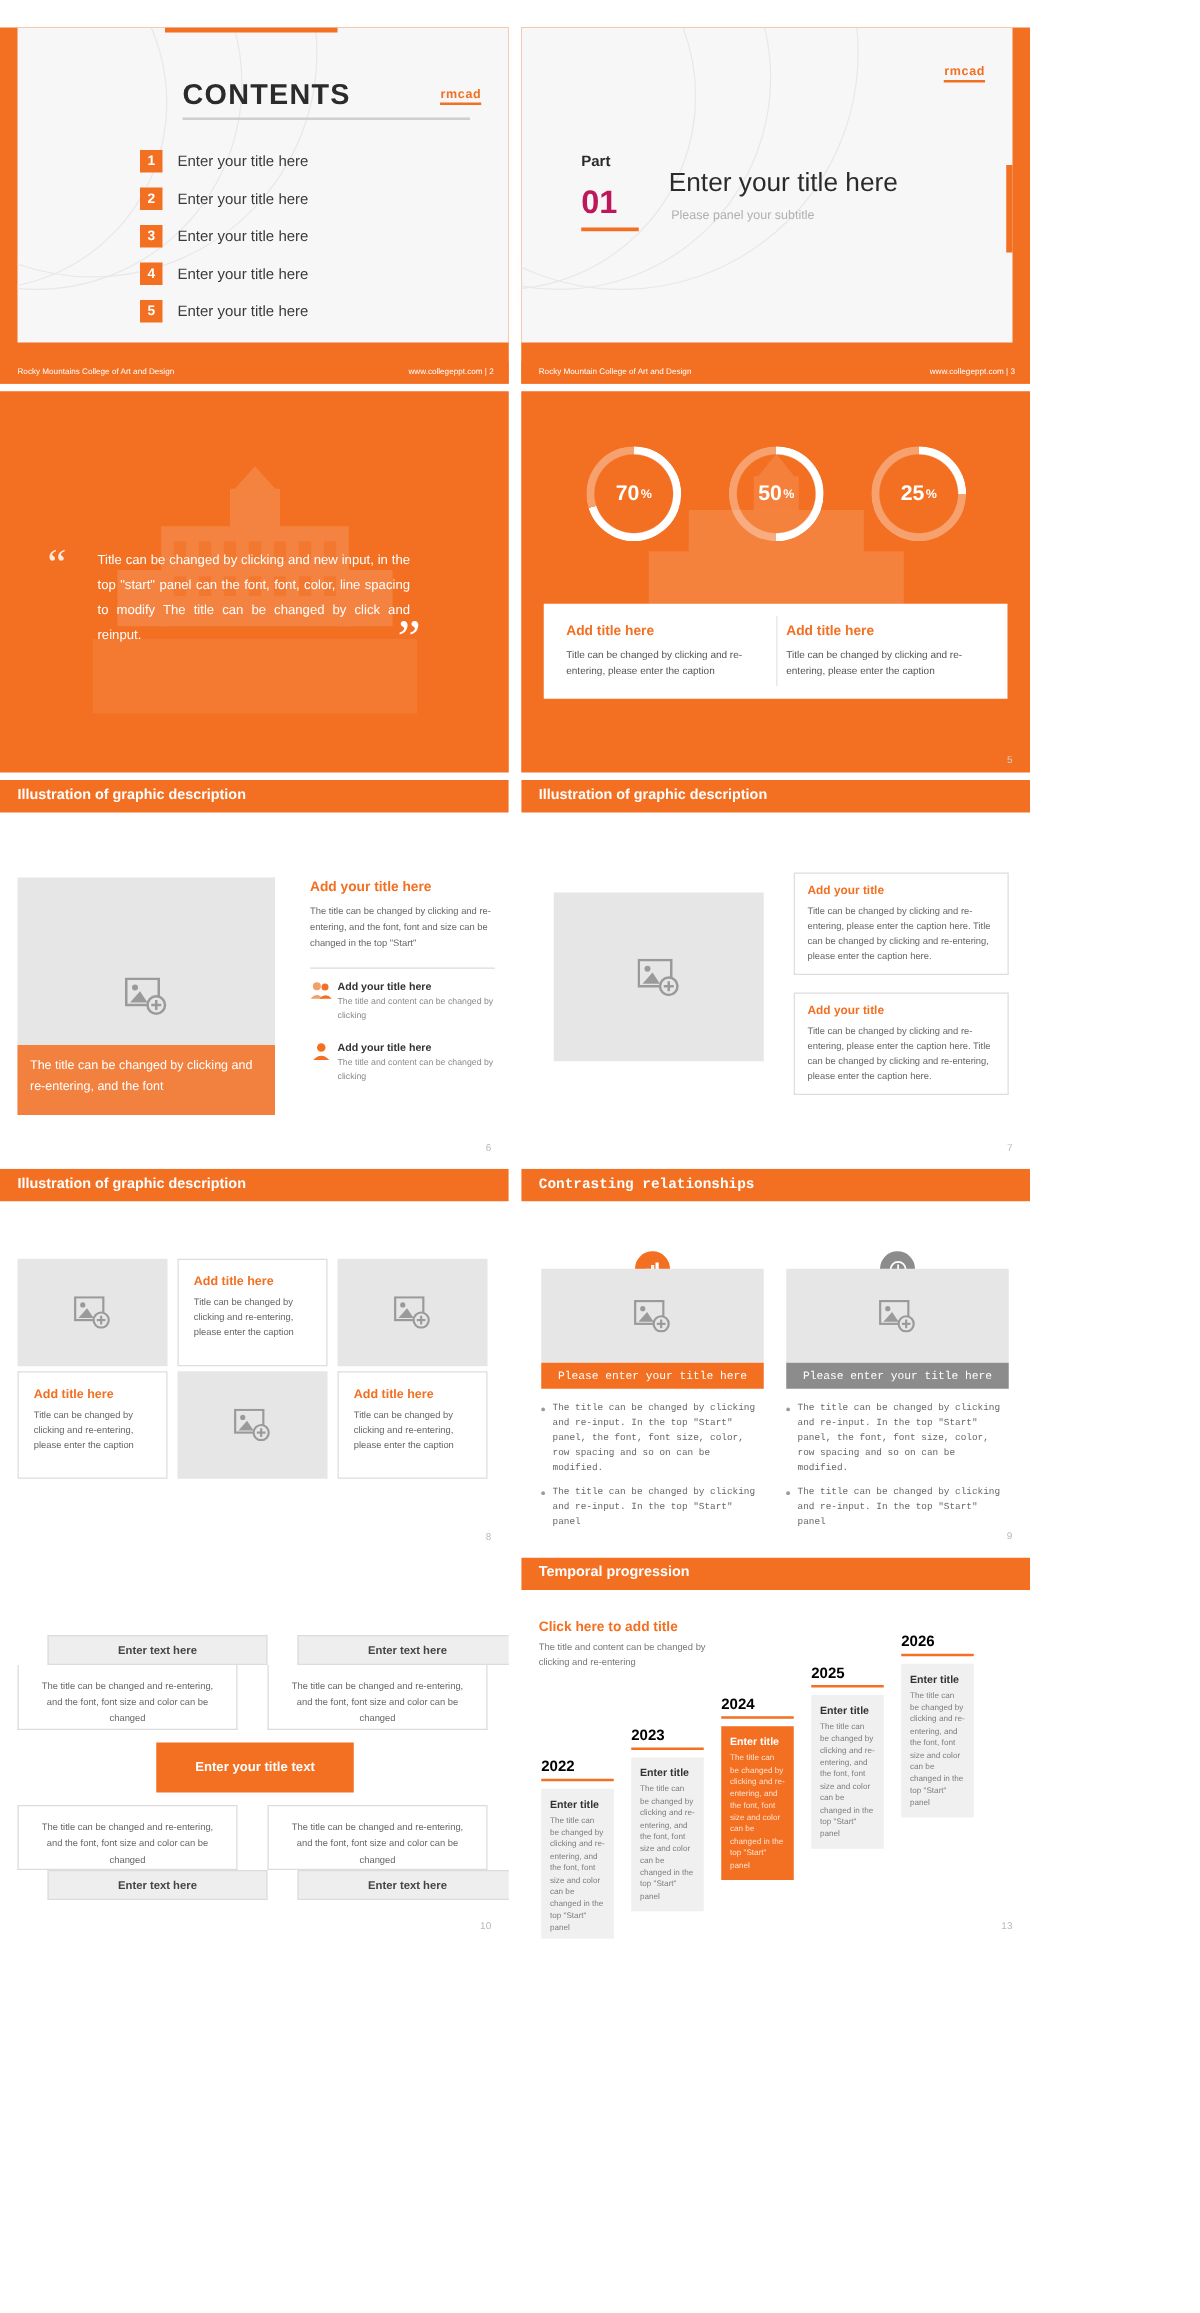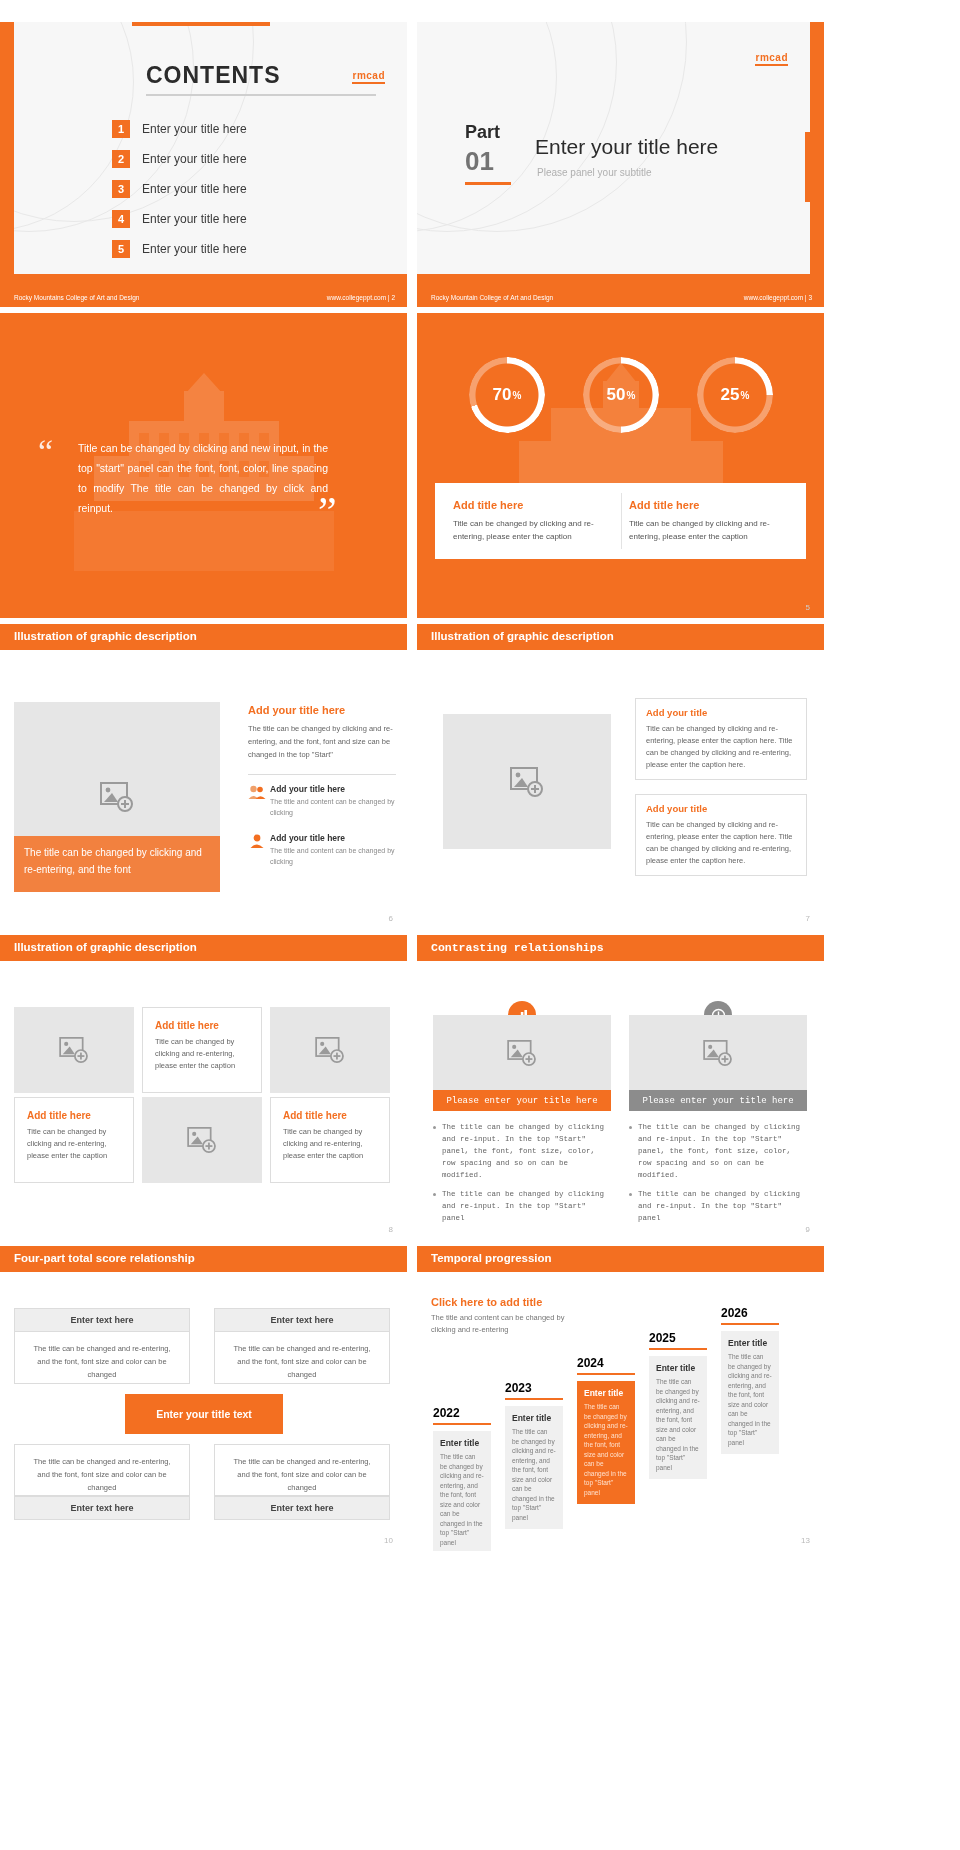--- a/index.html
+++ b/index.html
@@ -42,22 +42,22 @@
   }
   .s2 .txt { font-size:12px; color:#3a3a3a; }
   .footbar { position:absolute; left:0; right:0; bottom:0; height:18px; background:#f36f21; color:#fff; font-size:6.5px; }
   .footbar .left { position:absolute; left:14px; top:5px; }
   .footbar .right { position:absolute; right:12px; top:5px; }
 
   
   .s3 { left:417px; top:22px; width:407px; height:285px; background:#f36f21; }
   .s3 .card { position:absolute; left:0; top:0; right:14px; height:252px; background:#f7f7f7; }
   .s3 .logo { position:absolute; right:22px; top:30px; }
-  .s3 .part { position:absolute; left:48px; top:100px; font-size:18px; font-weight:bold; color:#2b2b2b; }
-  .s3 .pnum { position:absolute; left:48px; top:124px; font-size:26px; font-weight:bold; color:#737373; }
+  .s3 .part { position:absolute; left:48px; top:100px; font-size:12px; font-weight:bold; color:#2b2b2b; }
+  .s3 .pnum { position:absolute; left:48px; top:124px; font-size:26px; font-weight:bold; color:#be185d; }
   .s3 .pline { position:absolute; left:48px; top:160px; width:46px; height:3px; background:#f36f21; }
   .s3 .maintitle { position:absolute; left:118px; top:113px; font-size:21px; color:#2b2b2b; }
   .s3 .subtitle { position:absolute; left:120px; top:145px; font-size:10px; color:#b0b0b0; }
   .s3 .barR { position:absolute; right:0; top:110px; width:5px; height:70px; background:#f36f21; }
   .arcs { position:absolute; inset:0; overflow:hidden; }
   .arc { position:absolute; border:1px solid #e8e8e8; border-radius:50%; }
 
   
   .s4 { left:0; top:313px; width:407px; height:305px; background:#f36f21; }
   .s4 .bldg { position:absolute; left:50%; top:48px; transform:translateX(-50%); width:260px; height:210px; opacity:.14; }
@@ -117,21 +117,21 @@
   .s9 .col { position:absolute; top:80px; width:178px; }
   .s9 .img { width:100%; height:75px; }
   .s9 .cbar { height:21px; color:#fff; font-size:9px; display:flex; align-items:center; justify-content:center; }
   .s9 ul { margin:10px 0 0 0; padding:0; list-style:none; }
   .s9 li { position:relative; padding-left:9px; font-size:7.5px; line-height:12px; color:#666; margin-bottom:7px; }
   .s9 li:before { content:""; position:absolute; left:0; top:5px; width:3px; height:3px; background:#999; border-radius:50%; }
   .s9 .badge { position:absolute; left:50%; top:-14px; transform:translateX(-50%); width:28px; height:28px; border-radius:50%; display:flex; align-items:center; justify-content:center; }
 
   
   .s10 { left:0; top:1246px; width:407px; height:305px; }
-  .s10 .hd { position:absolute; background:#eeeeee; border:1px solid #dcdcdc; display:flex; align-items:center; justify-content:center; font-size:9px; font-weight:bold; color:#444; }
+  .s10 .hd { position:absolute; background:#eeeeee; border:1px solid #dcdcdc; display:flex; align-items:center; justify-content:center; font-size:9px; font-weight:bold; color:#444;margin-left:24px; }
   .s10 .bd { position:absolute; border:1px solid #dcdcdc; border-top:none; font-size:7.5px; line-height:13px; color:#666; padding:10px 12px; text-align:center; }
   .s10 .center { position:absolute; left:125px; top:148px; width:158px; height:40px; background:#f36f21; color:#fff; font-size:10.5px; font-weight:bold; display:flex; align-items:center; justify-content:center; box-shadow:0 0 0 4px #fff; }
 
   
   .s11 { left:417px; top:1246px; width:407px; height:305px; }
   .s11 .lead h4 { margin:0; font-size:11px; color:#f36f21; font-weight:bold; }
   .s11 .lead p { margin:4px 0 0 0; font-size:7.5px; line-height:12px; color:#777; }
   .s11 .step { position:absolute; width:58px; }
   .s11 .yr { font-size:12px; font-weight:bold; color:#000000; }
   .s11 .yline { height:2px; background:#f36f21; margin:3px 0 6px 0; }
@@ -472,23 +472,20 @@
       <div class="cbar" style="background:#8c8c8c;">Please enter your title here</div>
       <ul>
         <li>The title can be changed by clicking and re-input. In the top "Start" panel, the font, font size, color, row spacing and so on can be modified.</li>
         <li>The title can be changed by clicking and re-input. In the top "Start" panel</li>
       </ul>
     </div>
     <div class="pagenum">9</div>
   </div>
 
   <div class="slide s10">
-    <div class="hdr">
-        <span>Four-part total score relationship</span>
-      </div>
 
     <div class="hd" style="left:14px; top:62px; width:176px; height:24px;">Enter text here</div>
     <div class="bd" style="left:14px; top:86px; width:176px; height:52px;">The title can be changed and re-entering, and the font, font size and color can be changed</div>
 
     <div class="hd" style="left:214px; top:62px; width:176px; height:24px;">Enter text here</div>
     <div class="bd" style="left:214px; top:86px; width:176px; height:52px;">The title can be changed and re-entering, and the font, font size and color can be changed</div>
 
     <div class="bd" style="left:14px; top:198px; width:176px; height:52px; border-top:1px solid #dcdcdc;">The title can be changed and re-entering, and the font, font size and color can be changed</div>
     <div class="hd" style="left:14px; top:250px; width:176px; height:24px;">Enter text here</div>
 

